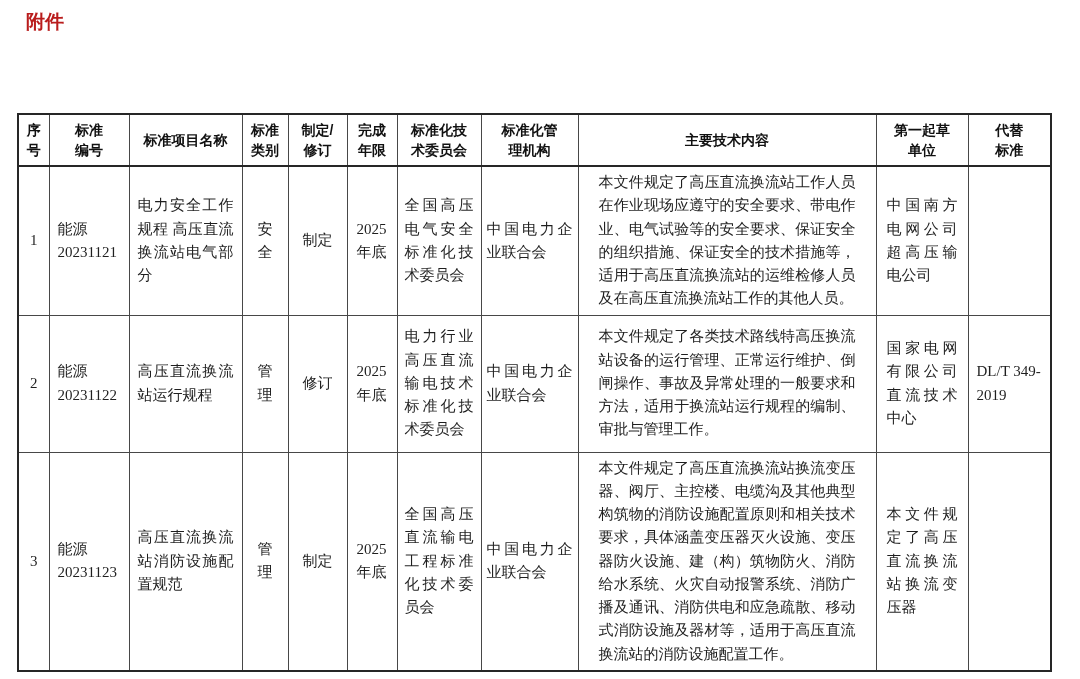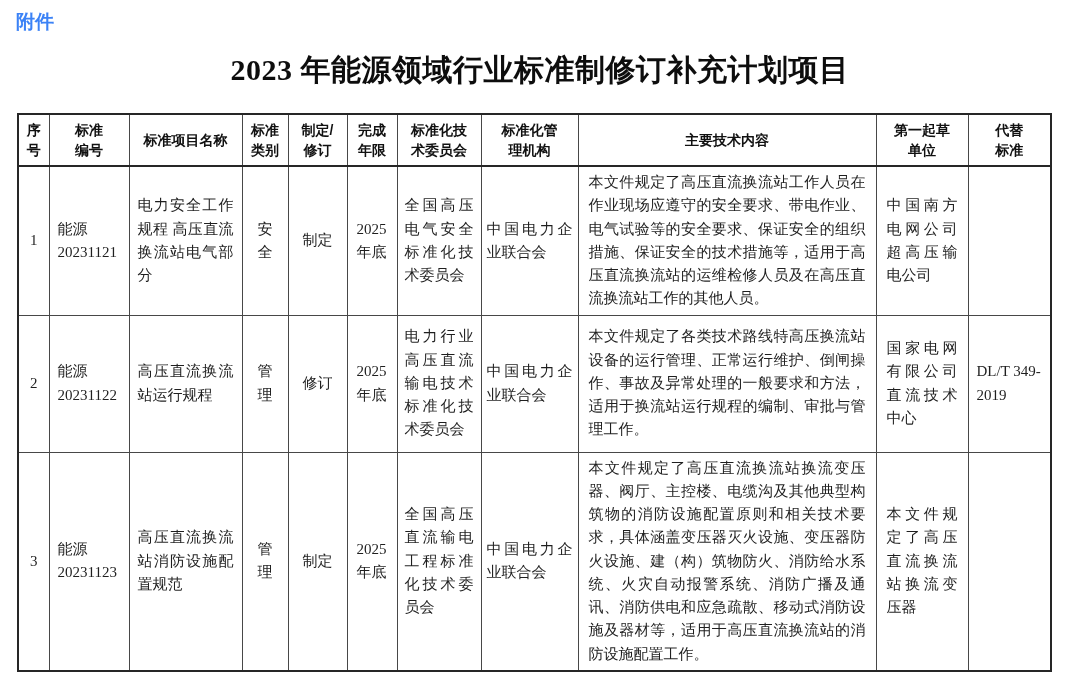--- a/index.html
+++ b/index.html
@@ -7,26 +7,26 @@
     position: relative;
     width: 1080px;
     height: 679px;
     background: #ffffff;
     color: #1c1c1c;
     font-family: "Liberation Serif", "DejaVu Serif", serif;
     overflow: hidden;
   }
   .attachment-label {
     position: absolute;
-    left: 16px;
+    left: 26px;
     top: 9px;
     font-family: "Liberation Sans", "DejaVu Sans", sans-serif;
     font-weight: 600;
     font-size: 19px;
-    color: #3b82f6;
+    color: #b91c1c;
   }
   .doc-title {
     position: absolute;
     left: 0;
     top: 50px;
     width: 1080px;
     text-align: center;
     font-family: "Liberation Serif", "DejaVu Serif", serif;
     font-weight: bold;
     font-size: 30px;
@@ -68,33 +68,32 @@
     font-size: 15px;
     line-height: 1.55;
     color: #1f1f1f;
   }
   td.c-center { text-align: center; }
   td.c-prewrap { white-space: pre-line; }
   td.c-justify { text-align: justify; }
   td.c-name   { padding: 10px 8px; }
   td.c-comm   { padding: 2px 7px; margin-top: 29px; }
   td.c-mgmt   { padding: 2px 5px; }
-  td.c-main   { padding: 4px 10px; }
+  td.c-main   { padding: 4px 20px; }
   td.c-draft  { padding: 20px 10px; }
   td.c-year   { text-align: left; padding: 2px 9px; }
   td.c-replace{ text-align: left; padding: 12px 8px; }
 </style>
 </head>
 <body>
 
 <div class="page">
 
   <div class="attachment-label">附件</div>
 
-  <div class="doc-title">2023 年能源领域行业标准制修订补充计划项目</div>
 
   <table class="plan-table">
     <colgroup>
       <col style="width:31px">
         <col style="width:80px">
         <col style="width:113px">
       <col style="width:46px">
         <col style="width:59px">
         <col style="width:50px">
       <col style="width:84px">

